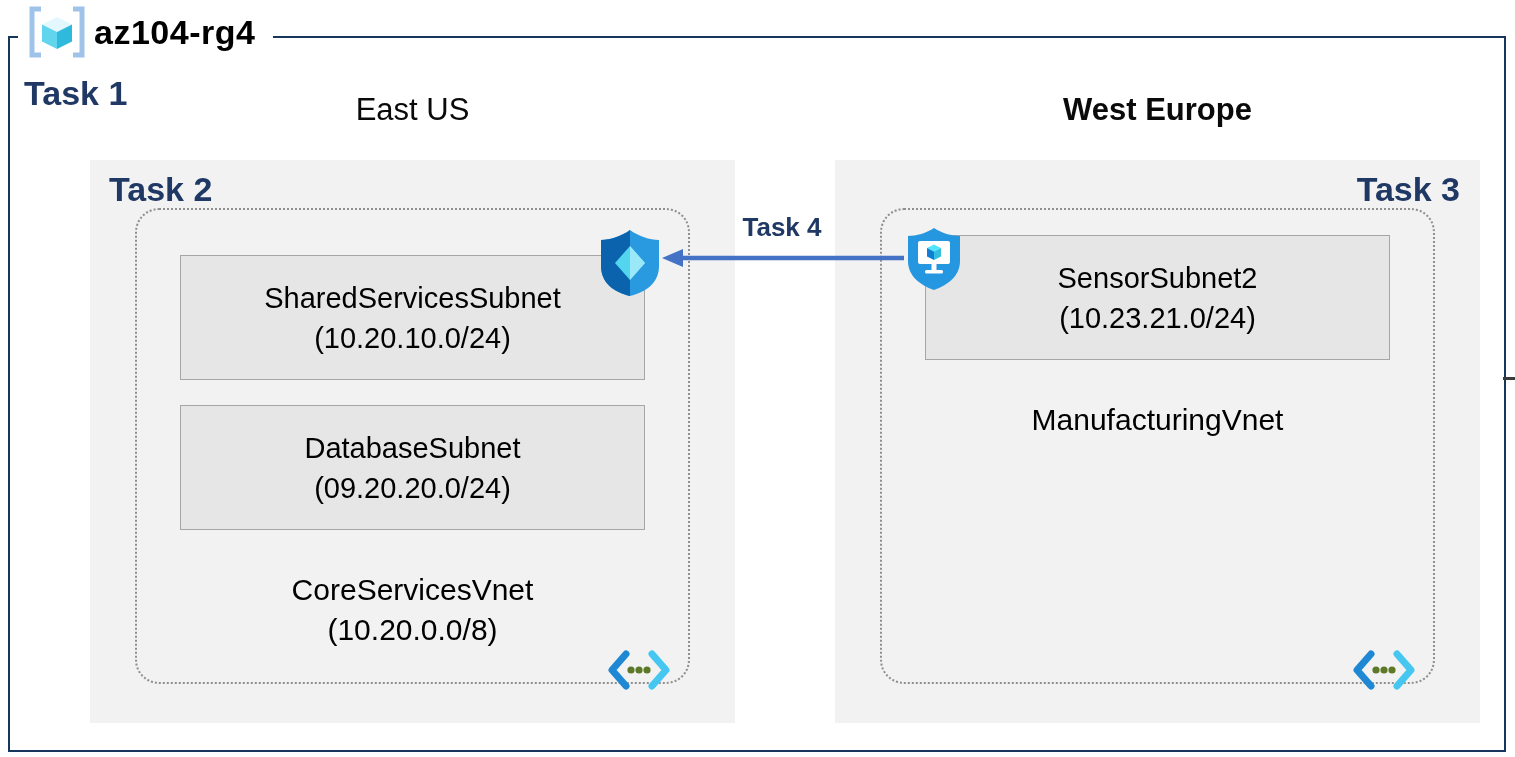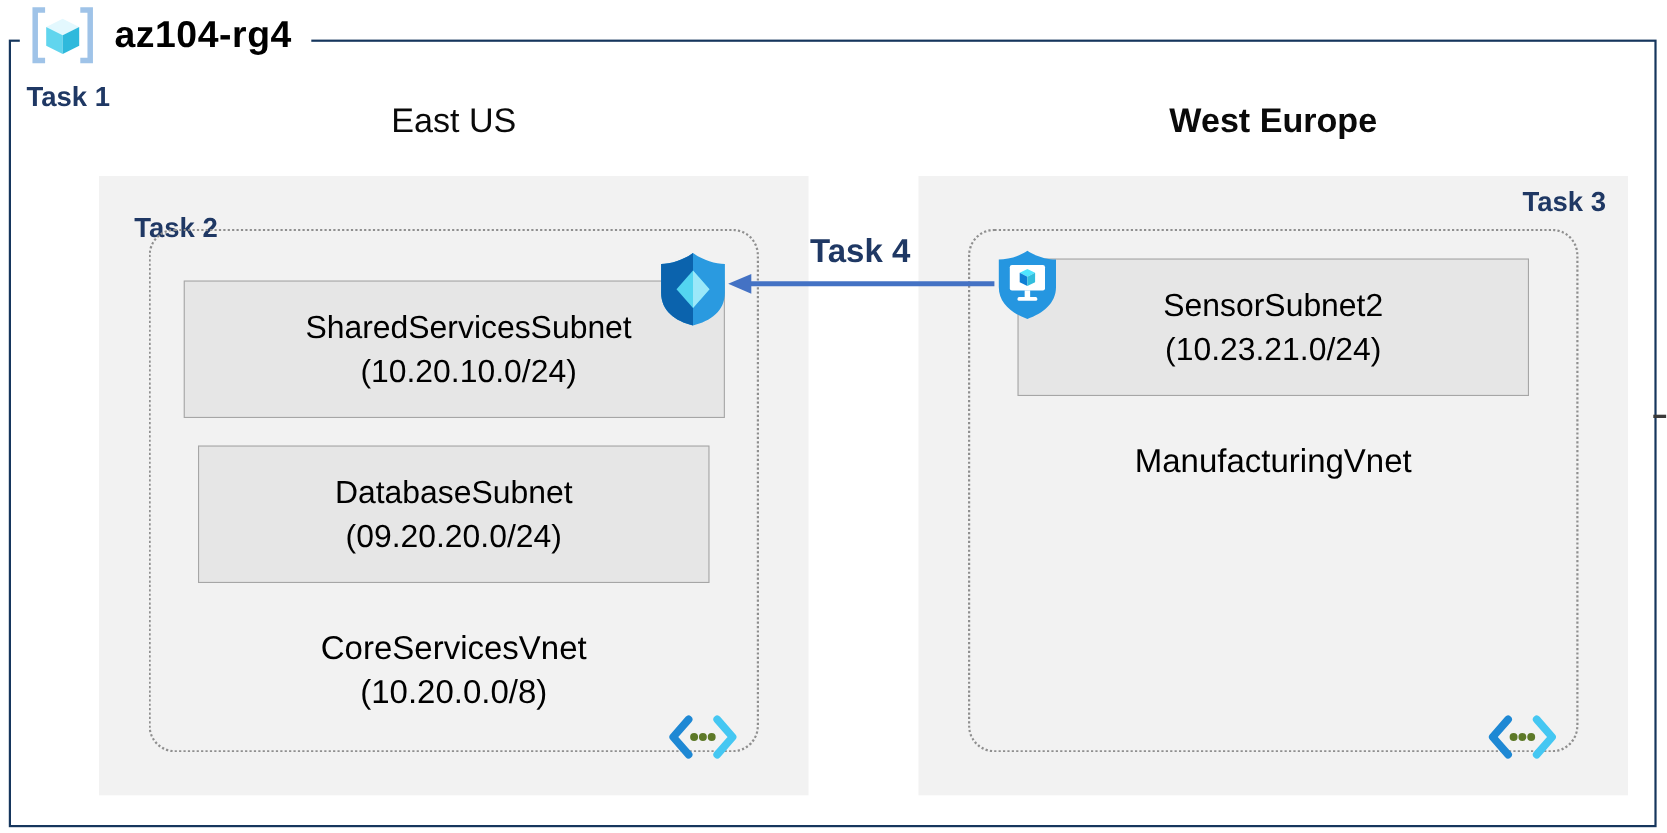--- a/index.html
+++ b/index.html
@@ -11,78 +11,78 @@
     color:#000;
     overflow:hidden;
   }
   .rg-border{
     position:absolute;left:8px;top:36px;
     width:1494px;height:712px;
     border:2px solid var(--outer-border,#16365d);
   }
   .rg-header{
     position:absolute;left:18px;top:2px;
-    display:flex;align-items:center;gap:14px;
+    display:flex;align-items:center;gap:4px;
     background:#fff;
     padding:2px 18px 4px 6px;
     z-index:5;
   }
   .rg-icon svg{display:block;}
   .rg-title{
     font-size:34px;font-weight:bold;color:#000;letter-spacing:0.5px;
   }
   .task-label{
-    font-size:25px;font-weight:bold;color:var(--navy,#1f3864);
+    font-size:34px;font-weight:bold;color:var(--navy,#1f3864);
   }
   .task1{position:absolute;left:24px;top:74px;z-index:6;}
   .region-label{
     position:absolute;top:92px;width:645px;text-align:center;
     font-size:31px;color:#0a0a0a;
   }
   .region-label.east{left:90px;}
   .region-label.west{left:835px;font-weight:600;}
   .panel{
     position:absolute;top:160px;width:645px;height:563px;
     background:var(--panel-gray,#f2f2f2);
   }
   .panel.left{left:90px;}
   .panel.right{left:835px;}
-  .panel .task2{position:absolute;left:32px;top:10px;margin-top:23px;}
+  .panel .task2{position:absolute;left:19px;top:10px;}
   .panel .task3{position:absolute;right:20px;top:10px;}
   .vnet-box{
     position:absolute;left:45px;top:48px;
     width:551px;height:472px;
     border:2.5px dotted var(--dashed-border,#8f8f8f);
     border-radius:24px;
   }
   .subnet{
     width:463px;height:123px;
     margin:0 auto;
     background:var(--subnet-fill,#e6e6e6);
     border:1px solid var(--subnet-border,#a6a6a6);
     display:flex;flex-direction:column;justify-content:center;align-items:center;
     font-size:29px;line-height:40px;
   }
-  .subnet.first{margin-top:45px;padding-left:27px;}
+  .subnet.first{margin-top:45px;}
   .subnet.second{margin-top:25px;}
   .vnet-title{
     margin-top:40px;text-align:center;font-size:30px;line-height:40px;
   }
   .vnet-icon{
     position:absolute;right:16px;bottom:-10px;width:66px;height:44px;
   }
   .vnet-icon svg{display:block;width:100%;height:100%;}
   .float-icon{position:absolute;z-index:4;}
   .float-icon svg{display:block;}
   .nsg-pos{left:598px;top:228px;}
   .monitor-pos{left:905px;top:226px;}
   .peer-arrow{position:absolute;left:660px;top:246px;z-index:3;}
   .task4{
     position:absolute;left:692px;top:212px;width:180px;text-align:center;z-index:4;
-    font-size:30px;
+    font-size:26px;
   }
   .edge-tick{
     position:absolute;left:1503px;top:377px;width:12px;height:3px;background:#3a3a3a;
   }
 </style>
 </head>
 <body>
 
 <div class="canvas">
 

